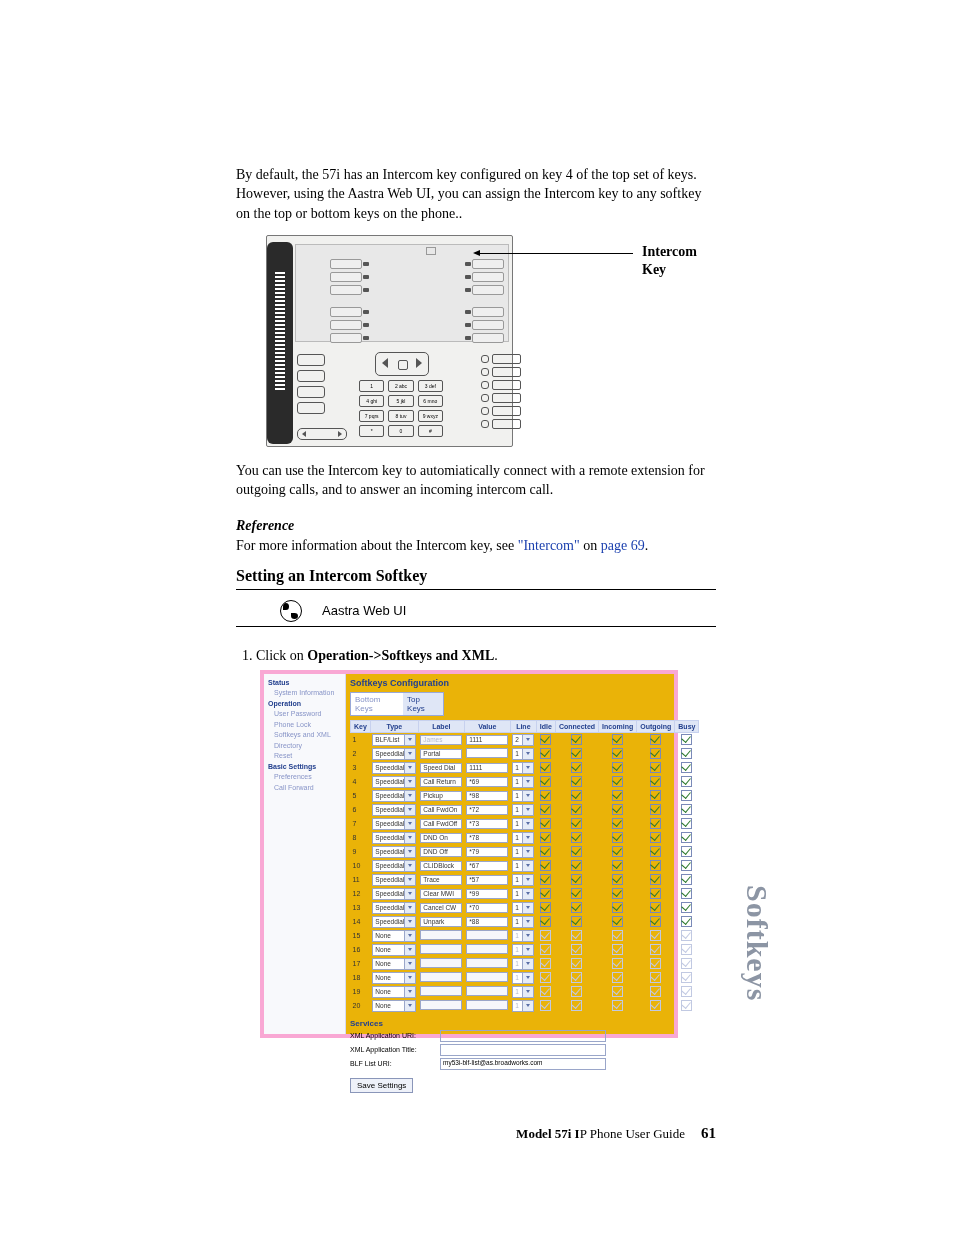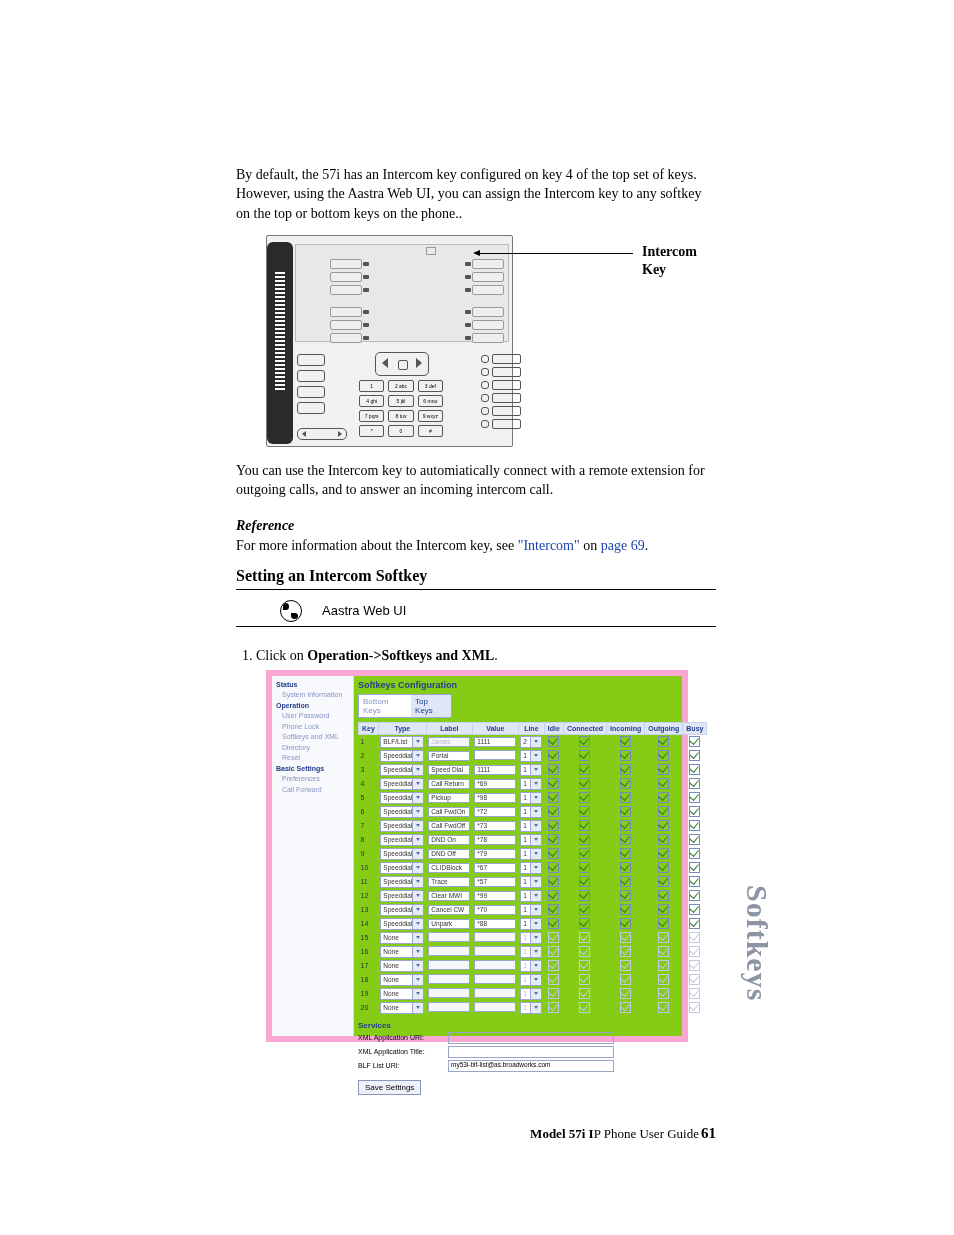--- a/index.html
+++ b/index.html
@@ -56,21 +56,21 @@
   .webui-row { display:flex; align-items:center; gap:20px; margin: 6px 0 4px 44px; }
   .globe { width:20px;height:20px;border:1.5px solid #000;border-radius:50%;position:relative;display:inline-block;}
   .globe::before{content:"";position:absolute;top:2px;left:2px;width:6px;height:7px;background:#000;border-radius:50% 50% 50% 0;}
   .globe::after{content:"";position:absolute;bottom:2px;right:3px;width:7px;height:6px;background:#000;border-radius:0 50% 50% 50%;}
   .webui-label{ font-family: Arial, Helvetica, sans-serif; font-size:13px;}
 
   ol.steps{ margin:21px 0 6px; padding-left:20px; font-size:14px;}
   ol.steps li{ margin-bottom:4px;}
 
   
-  .cfg { position:relative; width:410px; height:360px; border:6px solid #f9a8d4; margin-left:30px; background:#84cc16; font-family: Arial, Helvetica, sans-serif;}
+  .cfg { position:relative; width:410px; height:360px; border:4px solid #f9a8d4; margin-left:24px; background:#eab308; font-family: Arial, Helvetica, sans-serif;}
   .cfg-side{ position:absolute; left:0;top:0;width:82px;height:100%;background:#f8f9fc;font-size:7px;line-height:1.5;padding:4px 4px;box-sizing:border-box;border-right:1px solid #d7dbf0;}
   .cfg-side .h{font-weight:bold;color:#23408e;}
   .cfg-side .i{margin-left:6px;color:#23408e;}
   .cfg-side .i.dim{color:#8794c7;}
   .cfg-main{ position:absolute; left:86px; top:4px; right:4px; bottom:4px; }
   .cfg-title{ font-size:9px; font-weight:bold; color:#23408e; margin-bottom:4px;}
   .tabs{ display:flex; font-size:8px; border:1px solid #98a8d8; width:92px; margin-bottom:4px;}
   .tabs .t{ padding:2px 4px;}
   .tabs .t.a{ background:#dfe6f6; color:#23408e;}
   .tabs .t.inact{ background:#fff; color:#8794c7;}
@@ -89,21 +89,21 @@
   .chk.off{border-color:#c1c9e2;}
   .chk.off::after{content:"";position:absolute;left:1px;top:-1px;width:5px;height:7px;border-right:1.5px solid #c1c9e2;border-bottom:1.5px solid #c1c9e2;transform:rotate(40deg);}
   td.c{ text-align:center;}
   .svc{ font-size:8px; color:#23408e; font-weight:bold; margin-top:6px;}
   .svc-row{ display:flex; font-size:7px; margin:2px 0; align-items:center;}
   .svc-row .lab{ width:90px;}
   .svc-row .long{ width:160px; height:10px; border:1px solid #9aa6c9; font-size:6.5px; padding:0 2px;}
   .save{ margin-top:6px; font-size:8px; padding:2px 6px; border:1px solid #8a96b9; background:#eef1f9; display:inline-block;}
 
   
-  .footer { position:absolute; left:236px; top:1125px; width:480px; display:flex; justify-content:flex-end; font-size:13px; gap:2px; align-items:baseline;}
+  .footer { position:absolute; left:236px; top:1125px; width:480px; display:flex; justify-content:flex-end; font-size:13px; gap:16px; align-items:baseline;}
   .footer .pg{ font-weight:bold; font-size:15px;}
   .sidetab { position:absolute; right:180px; top:885px; writing-mode: vertical-rl; font-size:30px; color:#8c95a4; font-weight:600; letter-spacing:1px;}
 </style>
 </head>
 <body>
 
 <div class="page">
   <p class="body-text">By default, the 57i has an Intercom key configured on key 4 of the top set of keys. However, using the Aastra Web UI, you can assign the Intercom key to any softkey on the top or bottom keys on the phone..</p>
 
   <div class="phone-fig">

